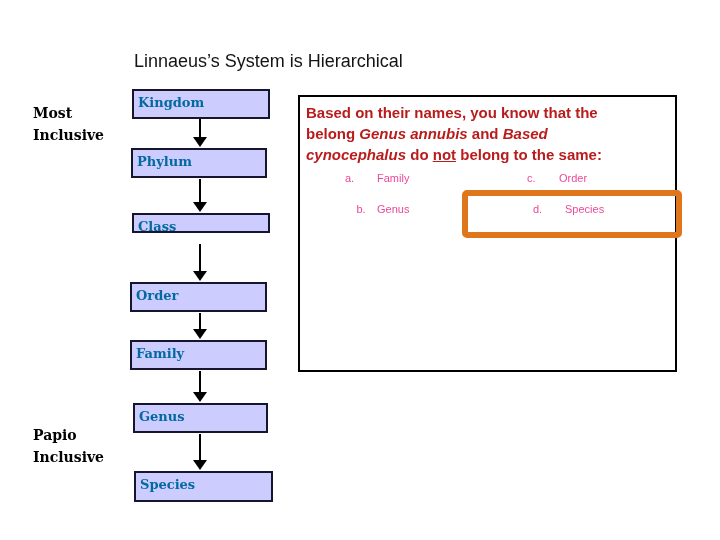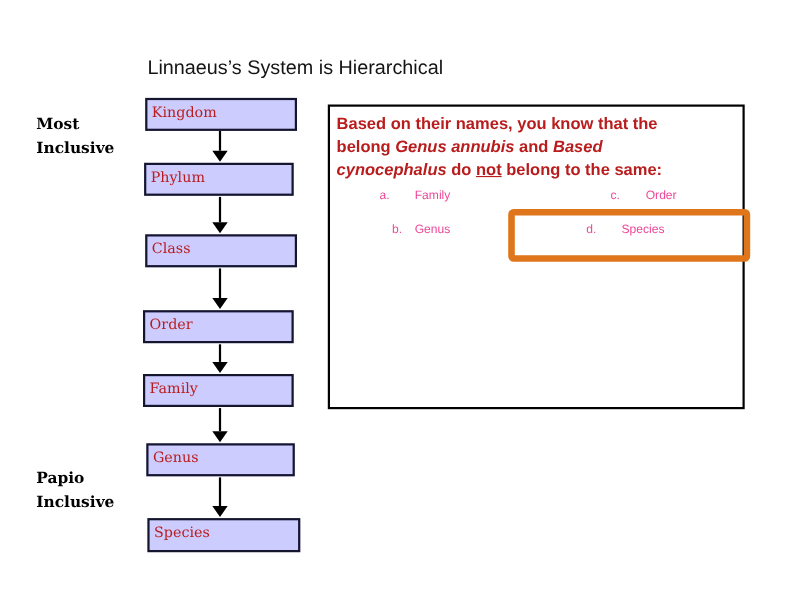--- a/index.html
+++ b/index.html
@@ -22,26 +22,26 @@
     font-weight:bold;font-size:14px;line-height:22px;color:#000;
   }
   .side-label.most{top:102px;}
   .side-label.least{top:424px;}
 
   .level-box{
     position:absolute;box-sizing:border-box;
     background:var(--box-fill);
     border:2px solid var(--box-border);
     font-family:"DejaVu Serif","Liberation Serif",serif;
-    font-weight:normal;font-size:13px;color:#b91c1c;
+    font-weight:bold;font-size:13px;color:#0369a1;
     padding:4px 0 0 4px;overflow:hidden;
   }
   .lv-0{left:132px;top:89px;width:138px;height:30px;}
   .lv-1{left:131px;top:148px;width:136px;height:30px;}
-  .lv-2{left:132px;top:213px;width:138px;height:30px;}
+  .lv-2{left:132px;top:213px;width:138px;height:20px;}
   .lv-3{left:130px;top:282px;width:137px;height:30px;}
   .lv-4{left:130px;top:340px;width:137px;height:30px;}
   .lv-5{left:133px;top:403px;width:135px;height:30px;}
   .lv-6{left:134px;top:471px;width:139px;height:31px;}
 
   .arrow{position:absolute;left:193px;width:14px;}
   .arrow .shaft{width:2px;margin:0 auto;background:#000;}
   .arrow .head{
     width:0;height:0;margin:0 auto;
     border-left:7px solid transparent;
@@ -65,21 +65,21 @@
   }
   .seg-italic{font-style:italic;}
   .seg-underline{text-decoration:underline;}
 
   .option{
     position:absolute;font-size:11px;font-weight:normal;color:#ec4899;white-space:nowrap;
   }
   .option .letter{display:inline-block;width:32px;}
   .opt-a{left:345px;top:172px;}
   .opt-b{left:345px;top:203px;text-align:center;}
-  .opt-c{left:527px;top:172px;margin-left:28px;}
+  .opt-c{left:527px;top:172px;}
   .opt-d{left:533px;top:203px;}
 
   .answer-highlight{
     position:absolute;left:462px;top:190px;width:220px;height:48px;
     box-sizing:border-box;border:6px solid var(--accent);
     border-radius:5px;background:transparent;z-index:5;
   }
 </style>
 </head>
 <body>

